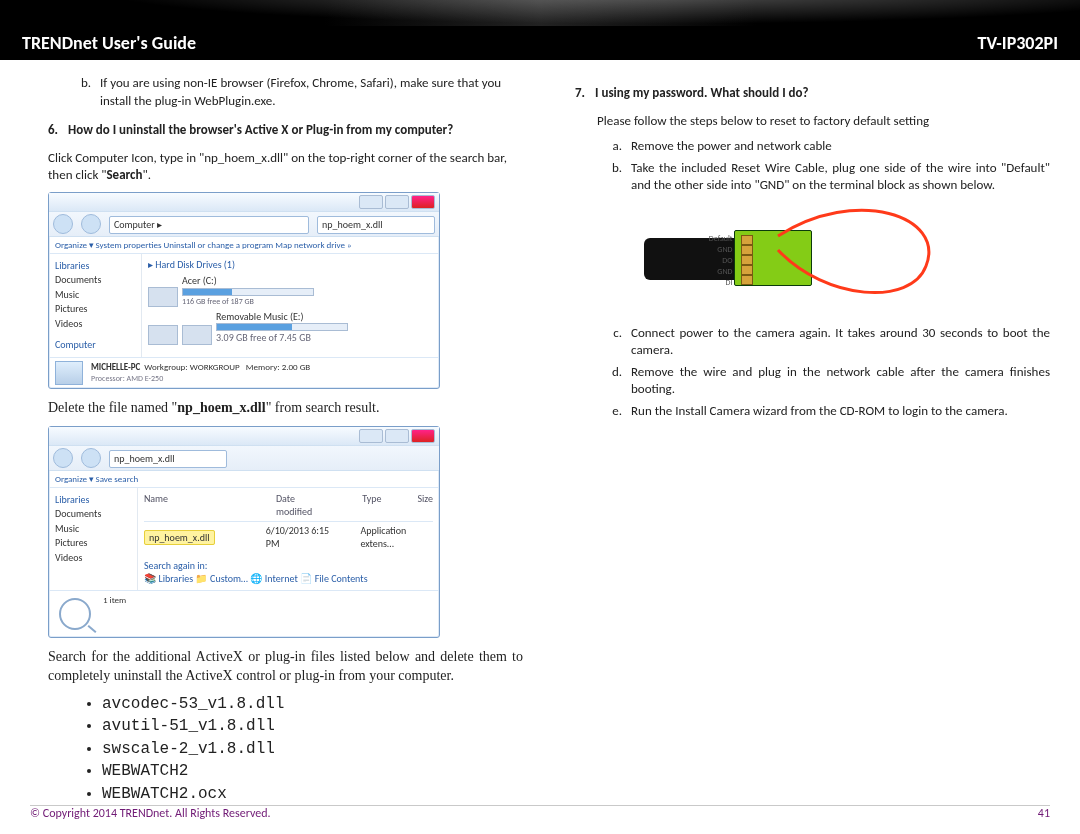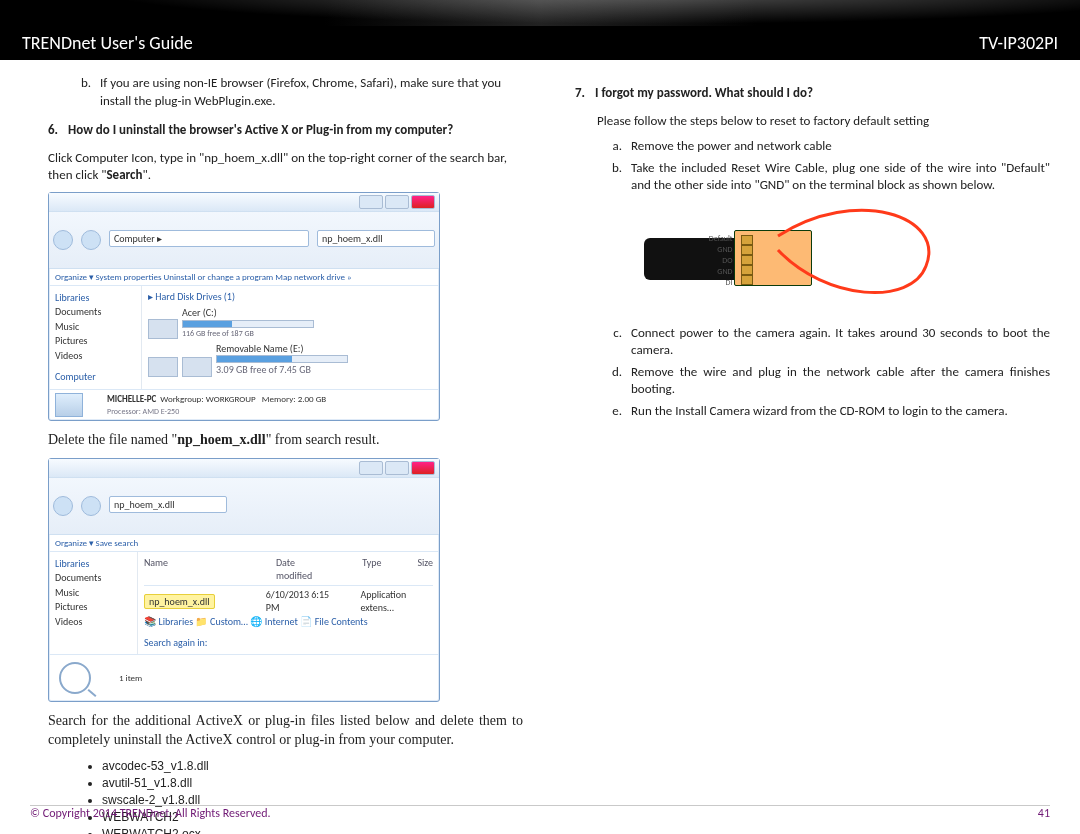--- a/index.html
+++ b/index.html
@@ -1,59 +1,59 @@
 <!DOCTYPE html>
 <html><head>
 <meta charset="utf-8">
 <style>
   html,body{margin:0;padding:0;background:#fff;font-family:Calibri,Arial,sans-serif;color:#222}
   .page{width:1080px;height:834px;margin:auto;position:relative;box-sizing:border-box}
   .banner{height:26px;background:linear-gradient(90deg,#000,#000 30%,#222 50%,#000 70%,#000);position:relative}
   .banner::before{content:"";position:absolute;left:0;right:0;top:0;height:30px;background:radial-gradient(ellipse at 60% -10px,rgba(255,255,255,.35),transparent 60%)}
-  .titlebar{background:#000;color:#fff;display:flex;justify-content:space-between;align-items:center;padding:6px 22px;font-size:18px;font-weight:400}
+  .titlebar{background:#000;color:#fff;display:flex;justify-content:space-between;align-items:center;padding:6px 22px;font-size:18px;font-weight:700}
   .body{padding:14px 30px 0 30px;display:flex;gap:34px}
   .col{flex:1;font-size:13px;line-height:1.35}
   ol.letter{list-style:lower-alpha;padding-left:46px;margin:0 0 12px}
   ol.letter>li{padding-left:6px;margin-bottom:4px}
   .num{padding-left:26px;text-indent:-26px;margin:10px 0 10px 18px}
   .num .n{display:inline-block;width:20px;text-indent:0}
   .bold{font-weight:700}
   .para{margin:8px 0 8px 18px}
   .serif{font-family:"Times New Roman",serif;font-size:14px}
-  ul.bul{list-style:disc;margin:4px 0 0 18px;padding-left:54px;font-family:Liberation Sans, sans-serif;font-size:12px}
+  ul.bul{list-style:disc;margin:4px 0 0 18px;padding-left:54px;font-family:Liberation Mono, monospace;font-size:16px}
   ul.bul li{margin:1px 0}
   .shot{width:390px;border:1px solid #7a9ec9;border-radius:3px;margin:6px 0 10px 18px;font-size:10px;color:#333;background:#fff;box-shadow:0 0 0 1px #dfeaf7 inset}
   .sh-top{background:linear-gradient(#f7fbff,#dbe8f6);display:flex;align-items:center;justify-content:space-between;padding:2px 4px}
   .win-btns{display:flex;gap:2px}
   .wb{width:22px;height:12px;background:#dbe8f6;border:1px solid #a9bcd4;border-radius:2px}
   .wb.red{background:linear-gradient(#f28,#d22)}
-  .sh-nav{display:flex;align-items:flex-start;gap:8px;padding:18px 4px;background:linear-gradient(#f2f7fd,#e6eef8);border-top:1px solid #cfe0f1;border-bottom:1px solid #cfe0f1}
+  .sh-nav{display:flex;align-items:flex-end;gap:8px;padding:2px 4px;background:linear-gradient(#f2f7fd,#e6eef8);border-top:1px solid #cfe0f1;border-bottom:1px solid #cfe0f1}
   .nav-ico{width:18px;height:18px;background:#cde1f5;border:1px solid #9fbbdc;border-radius:10px}
   .addr{flex:1;border:1px solid #9fbbdc;background:#fff;padding:1px 4px;border-radius:2px}
   .srch{width:108px;border:1px solid #9fbbdc;background:#fff;padding:1px 4px;border-radius:2px}
   .sh-bar{padding:2px 6px;color:#245;font-size:9px;border-bottom:1px solid #dbe8f6}
   .sh-body{display:flex}
   .side{width:80px;border-right:1px solid #e2e9f1;padding:4px 6px}
   .side div{margin:1px 0}
   .main{flex:1;padding:4px 6px}
   .blue{color:#2a5ea8}
   .drive{display:flex;align-items:flex-end;gap:4px;margin:3px 0}
   .dico{width:28px;height:18px;background:#d6e1ef;border:1px solid #a9bcd4}
   .bar{width:130px;height:6px;background:#e6eef8;border:1px solid #a9bcd4;position:relative}
   .bar>span{position:absolute;left:0;top:0;bottom:0;background:#5aa0e0}
-  .sh-foot{display:flex;align-items:center;gap:24px;padding:3px 6px;border-top:1px solid #dbe8f6;font-size:9px}
+  .sh-foot{display:flex;gap:8px;padding:3px 6px;border-top:1px solid #dbe8f6;font-size:9px}
   .pc-ico{width:26px;height:22px;background:linear-gradient(#dfeefc,#b8cfe8);border:1px solid #8fb2da}
   .hl{background:#fff3a0;border:1px solid #e7cf3a;border-radius:2px;padding:0 4px}
   .thead{display:flex;gap:36px;color:#556;border-bottom:1px solid #dbe8f6;padding-bottom:2px;margin-bottom:2px}
   .mag{width:28px;height:28px;border:2px solid #8aa9cc;border-radius:50%;position:relative;margin:4px}
   .mag::after{content:"";position:absolute;width:10px;height:2px;background:#8aa9cc;right:-8px;bottom:-2px;transform:rotate(40deg)}
   .col2 ol.letter{padding-left:44px}
   .reset-img{width:320px;height:110px;margin:4px auto 8px;position:relative}
   .cable{position:absolute;left:0;top:32px;width:92px;height:42px;background:#111;border-radius:6px 0 0 6px}
-  .term{position:absolute;left:90px;top:24px;width:76px;height:54px;background:#fdba74;border:1px solid #0b3b0b;border-radius:2px}
+  .term{position:absolute;left:90px;top:24px;width:76px;height:54px;background:#84cc16;border:1px solid #0b3b0b;border-radius:2px}
   .term .lbls{position:absolute;left:-46px;top:2px;font-size:8px;color:#555;text-align:right;width:44px;line-height:11px}
   .pin{width:10px;height:8px;background:#d6a33b;border:1px solid #7a5a12;position:absolute}
   .wire{position:absolute;left:132px;top:0;width:170px;height:110px}
   .wire svg{width:100%;height:100%}
   .just{text-align:justify}
   .footer{position:absolute;left:30px;right:30px;bottom:14px;border-top:1px solid #c9c9c9;padding-top:0;display:flex;justify-content:space-between;font-size:12px;color:#701a75}
 </style>
 </head>
 <body>
 
@@ -114,21 +114,21 @@
                 <div class="bar">
                     <span style="width:38%"></span>
                   </div>
                 <div style="font-size:8px;color:#667">116 GB free of 187 GB</div>
               </div>
             </div>
             <div class="drive">
               <span class="dico"></span>
               <span class="dico"></span>
               <div>
-                <div>Removable Name (E:)</div>
+                <div>Removable Music (E:)</div>
                 <div class="bar">
                     <span style="width:58%"></span>
                   </div>
                 <div style="font-size:10px;color:#667">3.09 GB free of 7.45 GB</div>
               </div>
             </div>
           </div>
         </div>
         <div class="sh-foot">
           <span class="pc-ico"></span>
@@ -171,43 +171,43 @@
               <span style="width:110px">Name</span>
               <span>Date modified</span>
               <span>Type</span>
               <span>Size</span>
             </div>
             <div style="display:flex;gap:24px;align-items:center">
               <span style="width:110px"><span class="hl">np_hoem_x.dll</span></span>
               <span>6/10/2013 6:15 PM</span>
               <span>Application extens…</span>
             </div>
+            <div style="color:#2a5ea8;margin-top:8px">Search again in:</div>
             <div style="color:#2a5ea8">📚 Libraries   📁 Custom…   🌐 Internet   📄 File Contents</div>
-            <div style="color:#2a5ea8;margin-top:8px">Search again in:</div>
           </div>
         </div>
         <div class="sh-foot">
           <span class="mag"></span>
           <span>1 item</span>
         </div>
       </div>
 
       <div class="para serif just">Search for the additional ActiveX or plug-in files listed below and delete them to completely uninstall the ActiveX control or plug-in from your computer.</div>
       <ul class="bul">
         <li>avcodec-53_v1.8.dll</li>
         <li>avutil-51_v1.8.dll</li>
         <li>swscale-2_v1.8.dll</li>
         <li>WEBWATCH2</li>
         <li>WEBWATCH2.ocx</li>
       </ul>
     </div>
 
     <div class="col col2">
       <div class="num bold">
-        <span class="n">7.</span><span>I forgot my password. What should I do?</span>
+        <span class="n">7.</span><span>I using my password. What should I do?</span>
       </div>
       <div class="para" style="margin-left:40px">Please follow the steps below to reset to factory default setting</div>
       <ol class="letter" style="margin-left:24px">
         <li>Remove the power and network cable</li>
         <li class="just">Take the included Reset Wire Cable, plug one side of the wire into "Default" and the other side into "GND" on the terminal block as shown below.</li>
       </ol>
 
       <div class="reset-img">
         <div class="cable"></div>
         <div class="term">

